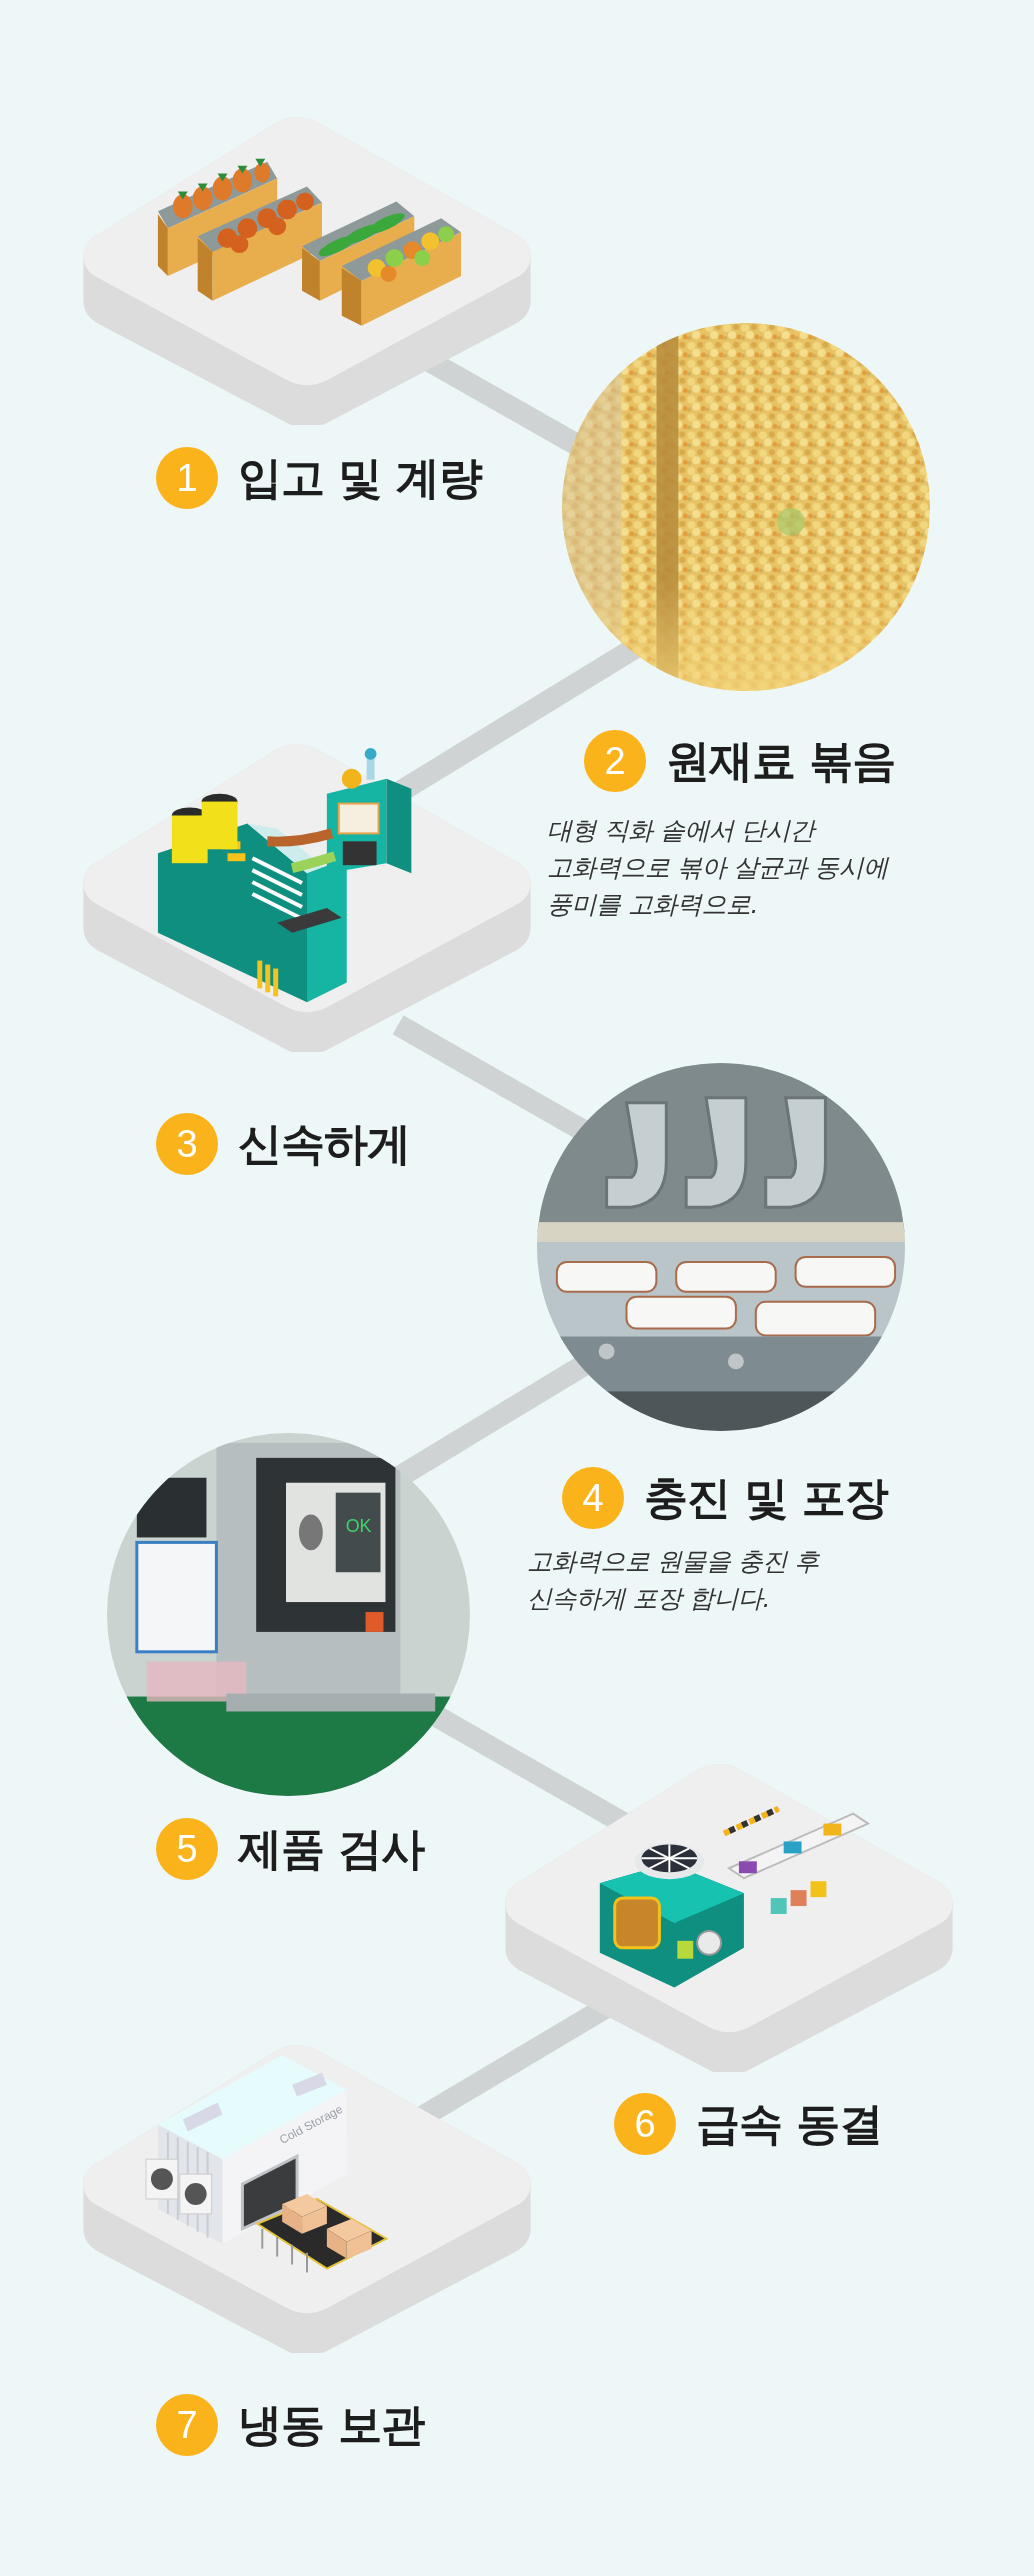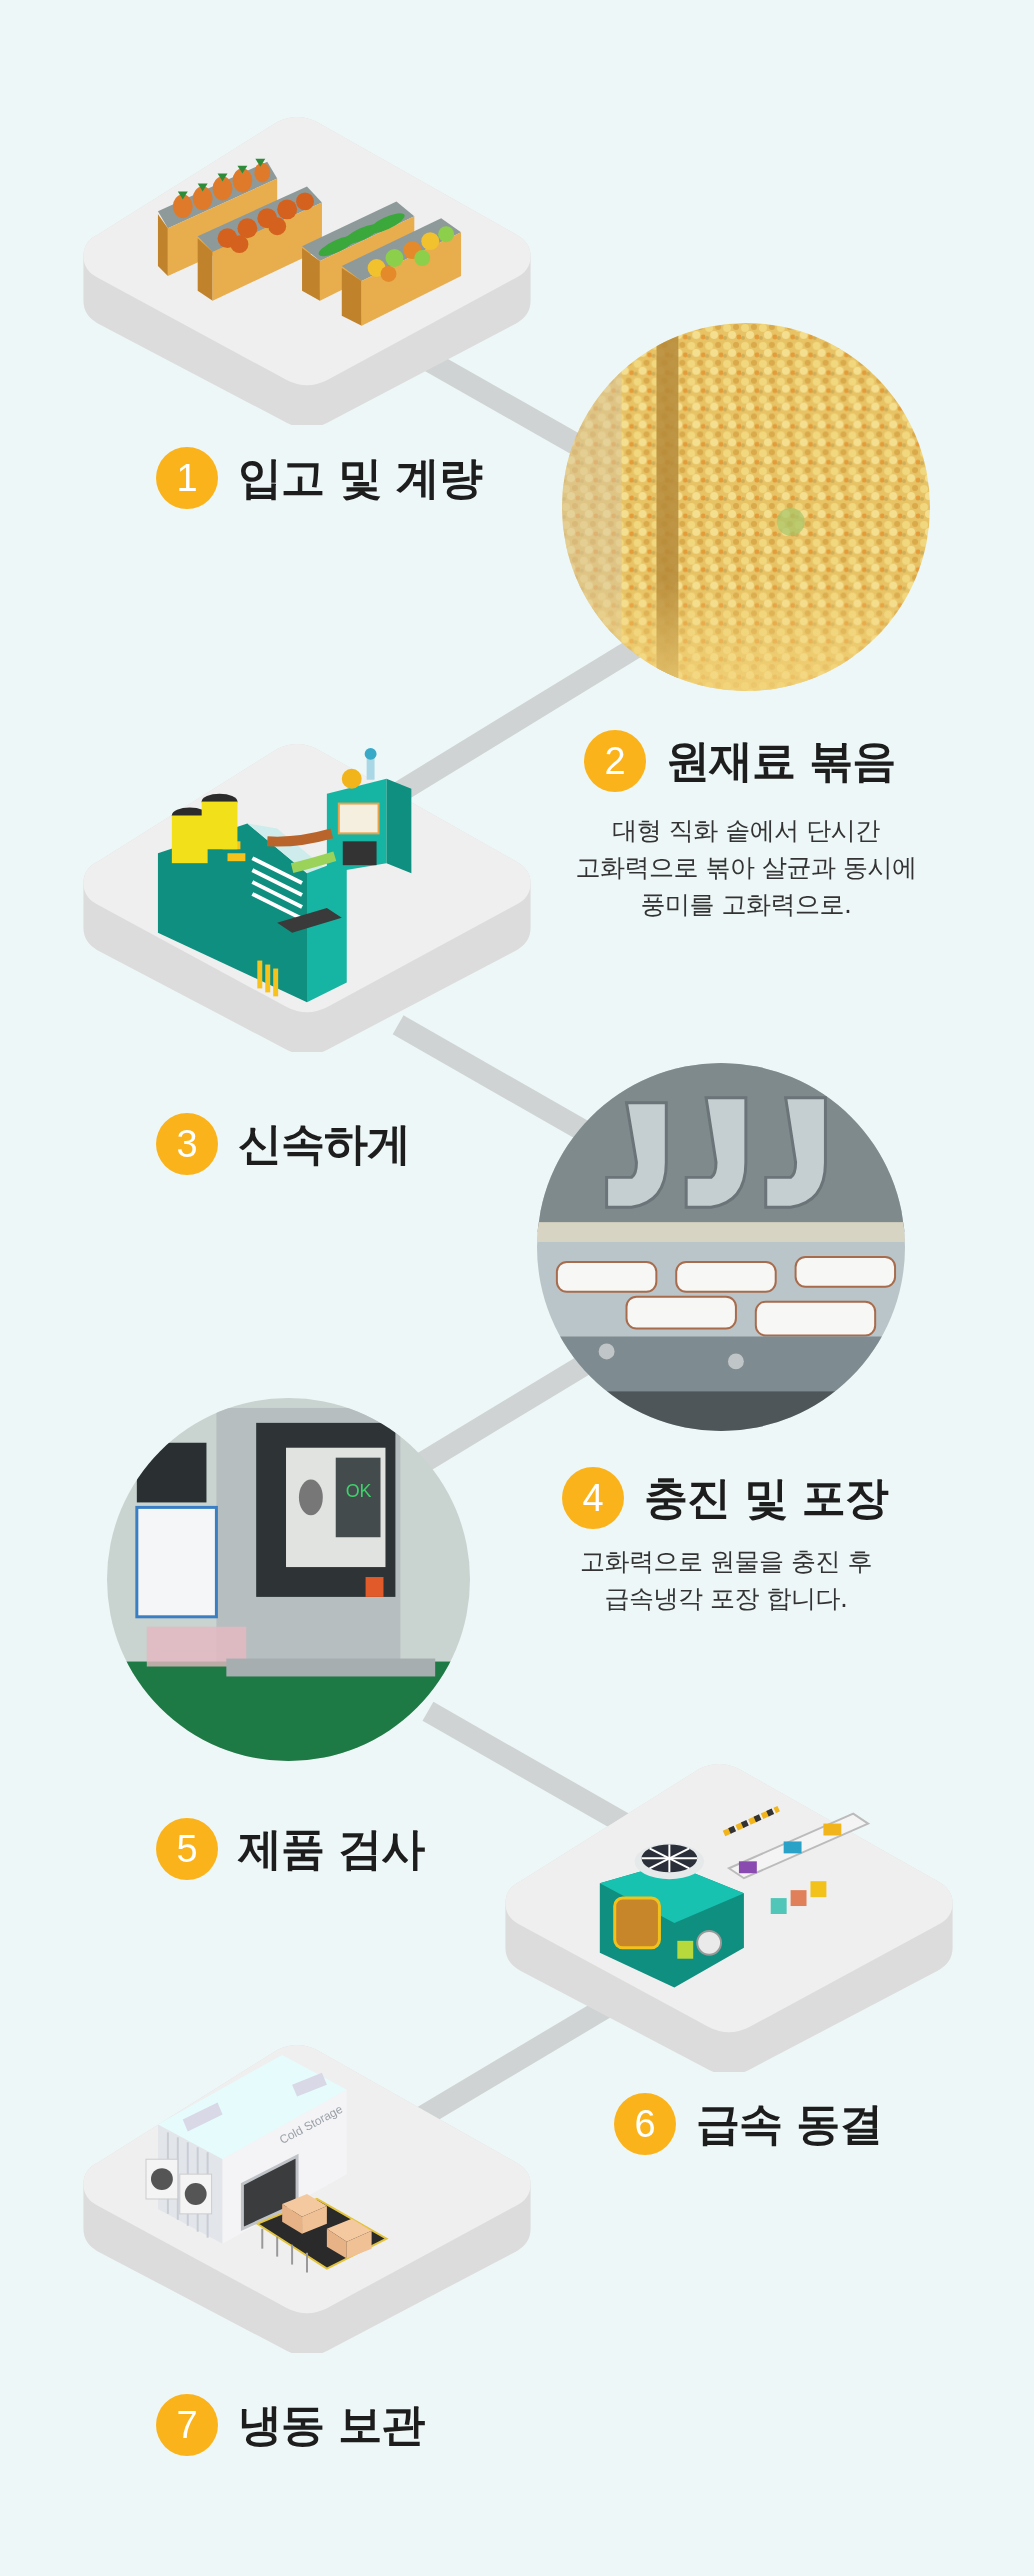--- a/index.html
+++ b/index.html
@@ -26,22 +26,22 @@
     width: 62px; height: 62px; border-radius: 50%;
     background: #fbb31b; color: #ffffff;
     display: flex; align-items: center; justify-content: center;
     font-family: "Liberation Sans", sans-serif;
     font-size: 38px; font-weight: 400;
   }
   .step-title {
     font-size: 44px; font-weight: 700; color: #1d1d1d; letter-spacing: -1px;
   }
   .step-desc {
-    position: absolute; width: 398px; text-align: center;
-    font-size: 25px; line-height: 37px; color: #333333; letter-spacing: -0.5px;
+    position: absolute; width: 398px; text-align: left;
+    font-size: 25px; line-height: 37px; color: #333333; letter-spacing: -0.5px; font-style: italic;
   }
 </style>
 </head>
 <body>
 
 <div class="canvas">
 
   <svg class="connectors" viewBox="0 0 1040 2589">
     <g stroke="#cfd3d3" stroke-width="22" stroke-linecap="butt" fill="none">
       <line x1="400" y1="345" x2="620" y2="470"></line>
@@ -229,24 +229,24 @@
         </g>
       <rect x="0" y="330" width="370" height="40" fill="#4e5659"></rect>
     </svg>
   </div>
   <div class="step-label" style="left:562px; top:1467px;">
     <div class="badge">4</div>
     <div class="step-title">충진 및 포장</div>
   </div>
   <div class="step-desc" style="left:527px; top:1543px;">
     <div>고화력으로 원물을 충진 후</div>
-    <div>급속냉각 포장 합니다.</div>
-  </div>
-
-  <div class="photo" style="left:107px; top:1398px; width:363px; height:363px;">
+    <div>신속하게 포장 합니다.</div>
+  </div>
+
+  <div class="photo" style="left:107px; top:1433px; width:363px; height:363px;">
     <svg viewBox="0 0 365 365">
       <rect width="365" height="365" fill="#c9d3cf"></rect>
       <rect x="110" y="10" width="185" height="260" fill="#b7bec0"></rect>
       <rect x="150" y="25" width="140" height="175" fill="#2e3436"></rect>
       <rect x="180" y="50" width="100" height="120" fill="#e1e3e0"></rect>
       <rect x="230" y="60" width="45" height="80" fill="#434b4c"></rect>
       <text x="240" y="100" font-family="Liberation Sans, sans-serif" font-size="18" fill="#3ed26a">OK</text>
       <ellipse cx="205" cy="100" rx="12" ry="18" fill="#777"></ellipse>
       <rect x="30" y="110" width="80" height="110" fill="#f4f6f8" stroke="#3a7ec3" stroke-width="3"></rect>
       <rect x="30" y="45" width="70" height="60" fill="#2a2f31"></rect>

